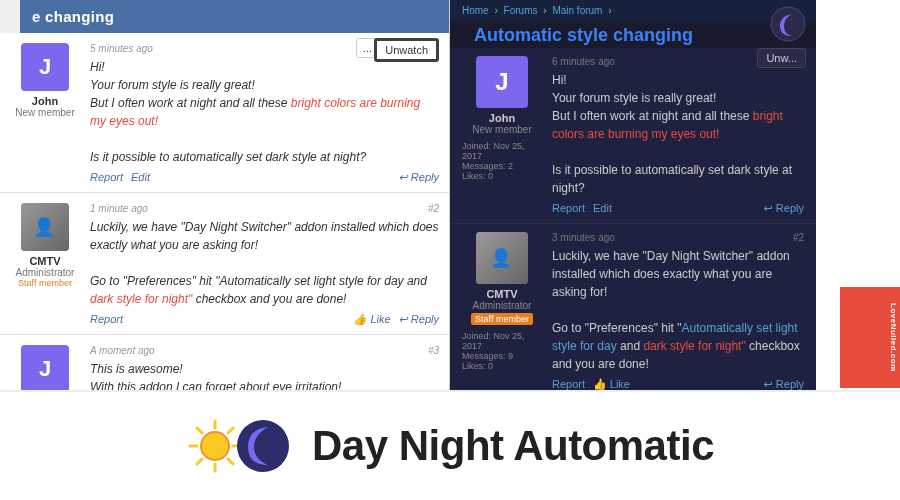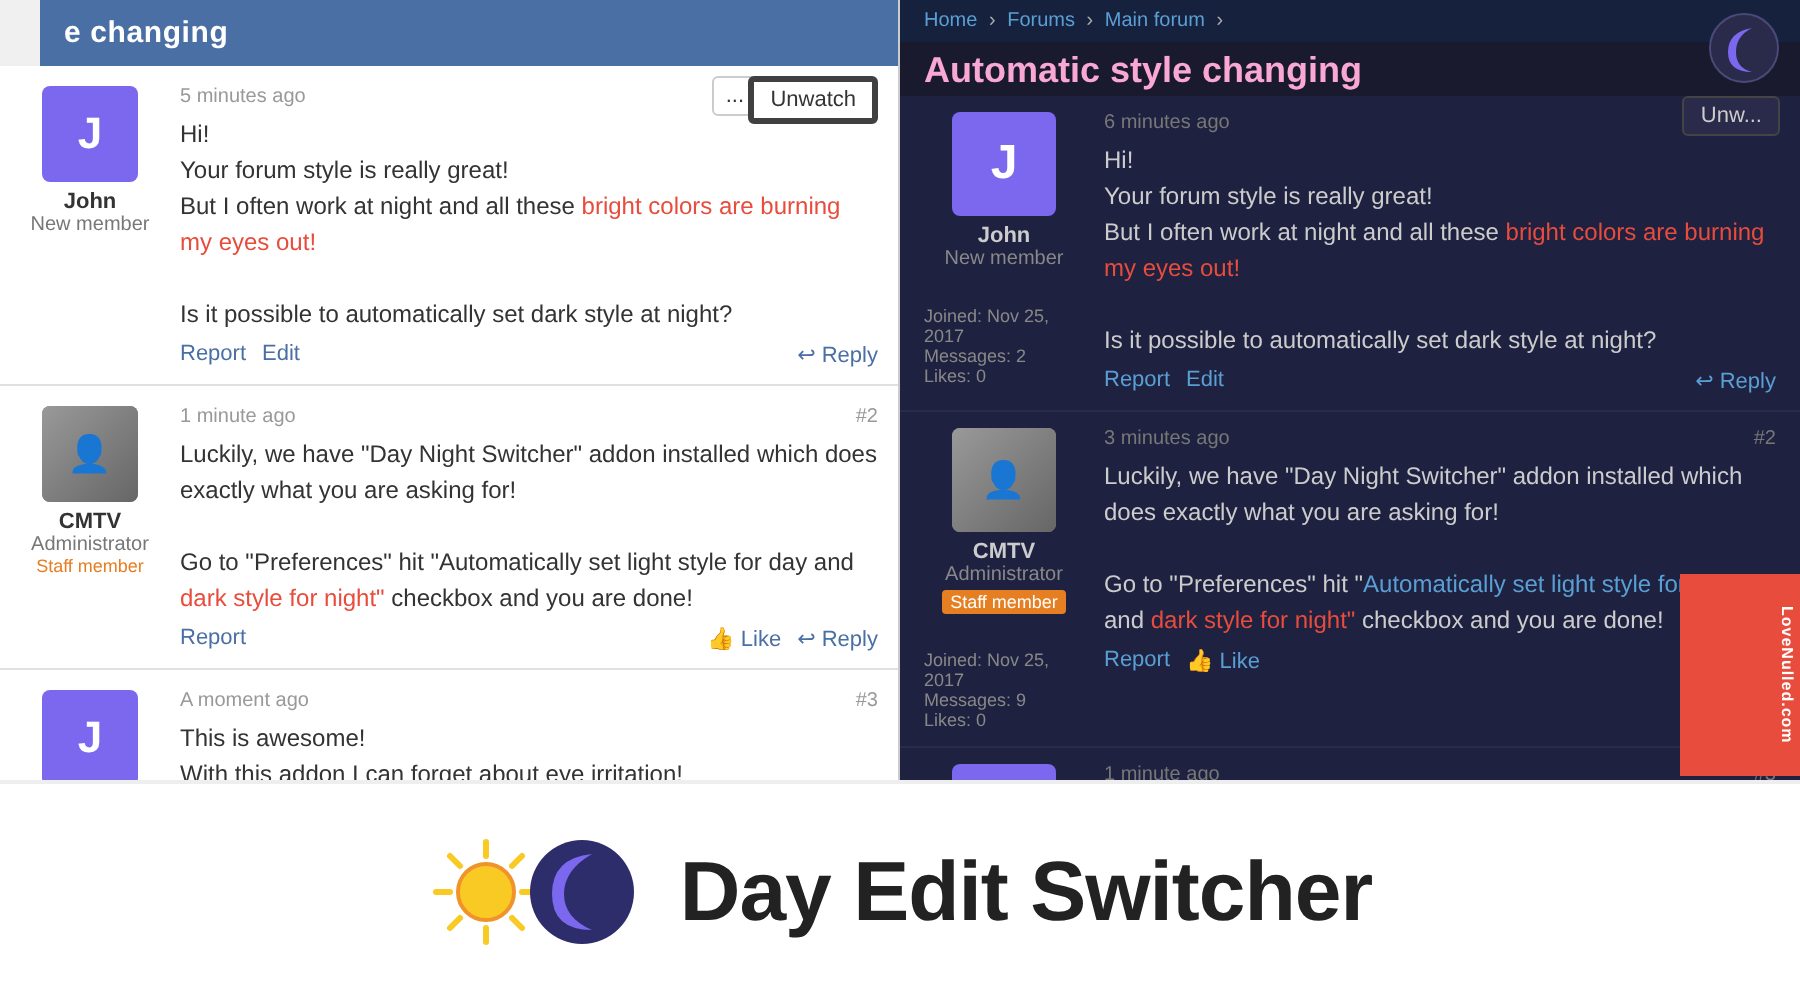--- a/index.html
+++ b/index.html
@@ -75,20 +75,21 @@
       text-align: center;
     }
     .panel-light .role {
       font-size: 10px;
       color: #777;
       text-align: center;
     }
     .panel-light .post-body {
       flex: 1;
       padding-left: 10px;
+      font-style: italic;
     }
     .panel-light .post-meta {
       display: flex;
       justify-content: space-between;
       font-size: 10px;
       color: #999;
       margin-bottom: 4px;
     }
     .panel-light .post-num {
       color: #999;
@@ -130,39 +131,39 @@
       background: #fff;
       border: 1px solid #ccc;
       border-radius: 3px;
       font-size: 11px;
       padding: 3px 6px;
       color: #333;
     }
 
     
     .panel-dark {
-      width: 450px;
+      width: 366px;
       height: 390px;
       background: #1a1a2e;
       overflow: hidden;
       position: relative;
     }
     .panel-dark .breadcrumb {
       font-size: 10px;
       color: #aaa;
       padding: 5px 12px;
       background: #16213e;
     }
     .panel-dark .breadcrumb span { color: #5a9fd4; }
     .panel-dark .breadcrumb .sep { color: #aaa; margin: 0 3px; }
     .panel-dark .page-title {
       font-size: 18px;
       font-weight: bold;
-      color: #f9a8d4;
-      padding: 4px 12px 2px;
+      color: #3b82f6;
+      padding: 4px 24px 2px;
     }
     .panel-dark .thread-meta {
       font-size: 10px;
       color: #888;
       padding: 0 12px 6px;
     }
     .panel-dark .moon-icon {
       position: absolute;
       top: 6px;
       right: 10px;
@@ -228,21 +229,21 @@
       font-size: 9px;
       padding: 1px 4px;
       border-radius: 2px;
       margin-top: 2px;
     }
     .panel-dark .joined-info {
       font-size: 9px;
       color: #888;
       text-align: left;
       width: 100%;
-      margin-top: 18px;
+      margin-top: 6px;
     }
     .panel-dark .post-body {
       flex: 1;
       padding-left: 10px;
     }
     .panel-dark .post-meta {
       display: flex;
       justify-content: space-between;
       font-size: 10px;
       color: #777;
@@ -521,16 +522,16 @@
         <line x1="47" y1="11" x2="42" y2="16"></line>
         <line x1="16" y1="42" x2="11" y2="47"></line>
       </g>
     </svg>
 
     <svg class="moon-icon-big" viewBox="0 0 58 58">
       <circle cx="29" cy="29" r="26" fill="#2d2d6b"></circle>
       <path d="M34 10 Q20 18 20 30 Q20 42 34 48 Q14 48 14 30 Q14 12 34 10Z" fill="#7b68ee"></path>
     </svg>
   </div>
-  <div class="big-title">Day Edit Switcher</div>
+  <div class="big-title">Day Night Automatic</div>
 </div>
 
 <div class="watermark">LoveNulled.com</div>
 
 </body></html>

